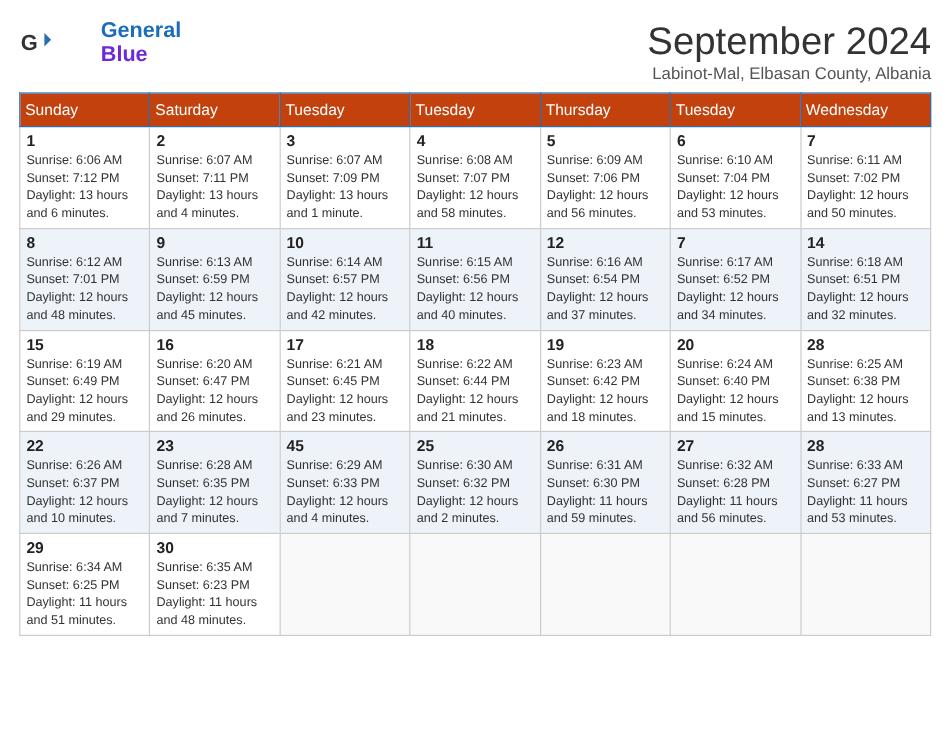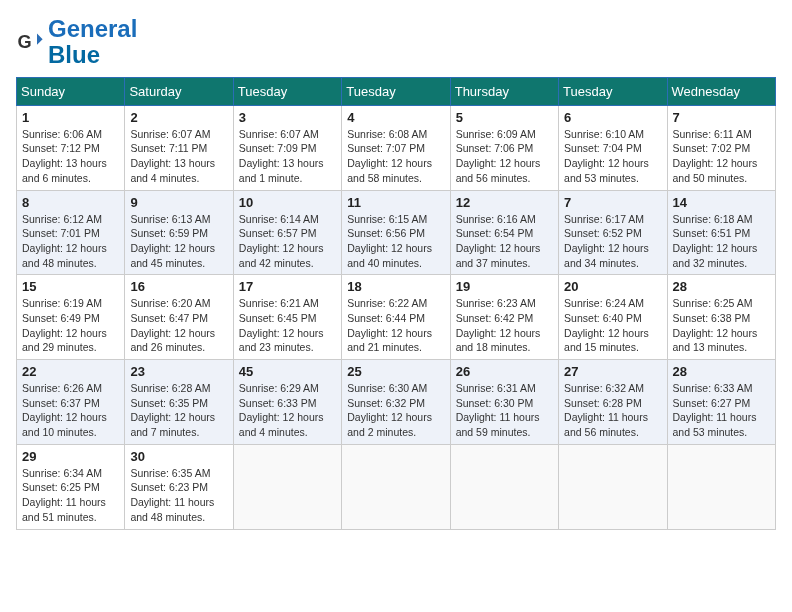--- a/index.html
+++ b/index.html
@@ -15,24 +15,25 @@
       align-items: flex-start;
       justify-content: space-between;
       margin-bottom: 8px;
     }
     .logo {
       display: flex;
       align-items: center;
       gap: 4px;
     }
     .logo-text {
-      font-size: 24px;
+      font-size: 18px;
       font-weight: bold;
       color: #333;
       line-height: 1.1;
+      margin-left: 36px;
     }
     .logo-text span {
       color: #1a6dba;
     }
     .logo-icon {
       width: 28px;
       height: 28px;
     }
     .title-block {
       text-align: right;
@@ -45,21 +46,21 @@
     .location {
       font-size: 14px;
       color: #555;
     }
     .calendar {
       width: 100%;
       border-collapse: collapse;
       font-size: 11px;
     }
     .calendar th {
-      background: #0f766e;
+      background: #c2410c;
       color: #fff;
       padding: 6px 4px;
       text-align: left;
       font-size: 13px;
       font-weight: normal;
       border: 1px solid #2a6db5;
     }
     .calendar td {
       border: 1px solid #ccc;
       vertical-align: top;
@@ -98,22 +99,26 @@
 <body>
 
 <div class="header">
   <div class="logo">
     <svg class="logo-icon" viewBox="0 0 40 40">
       <text x="2" y="28" font-size="26" font-weight="bold" fill="#333">G</text>
       <polygon points="30,8 38,16 30,24" fill="#2a6db5"></polygon>
     </svg>
     <div class="logo-text">
       <div><span>General</span></div>
-      <div style="color:#0369a1;">Blue</div>
+      <div style="color:#6d28d9;">Blue</div>
     </div>
+  </div>
+  <div class="title-block">
+    <div class="month-year">September 2024</div>
+    <div class="location">Labinot-Mal, Elbasan County, Albania</div>
   </div>
 </div>
 
 <table class="calendar">
   <thead>
     <tr>
     <th>Sunday</th>
         <th>Saturday</th>
         <th>Tuesday</th>
         <th>Tuesday</th>

